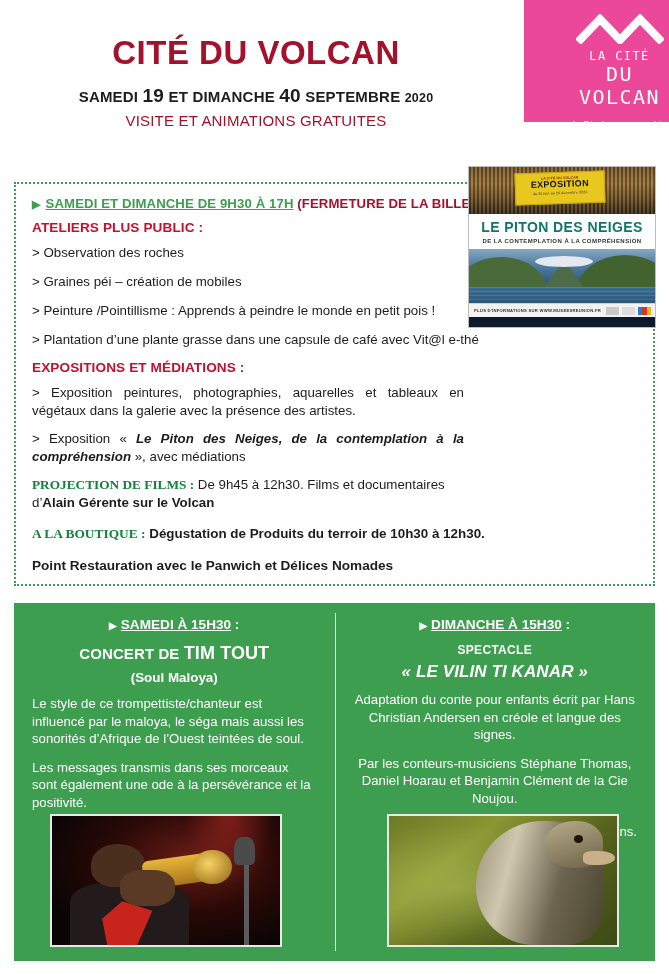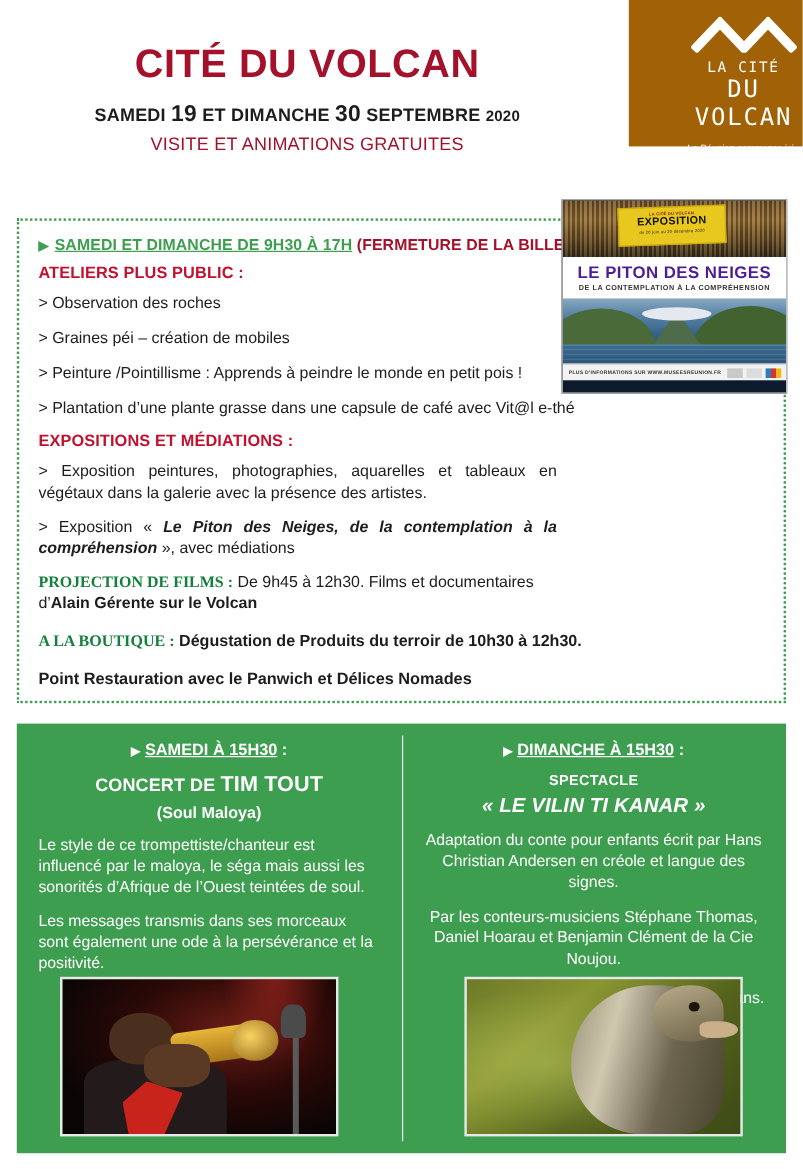--- a/index.html
+++ b/index.html
@@ -54,21 +54,21 @@
     color:#1d1d1d;
     font-size:14px;
     font-weight:bold;
   }
 
   
   .logo{
     position:absolute;
     right:0; top:0;
     width:145px;height:122px;
-    background:#a16207;
+    background:#ec4899;
     color:#ffffff;
     text-align:center;
     box-sizing:border-box;
     padding-top:14px;
     padding-left:46px;
   }
   .logo-mark{display:block;margin:0 auto 6px auto;}
   .logo-l1{
     font-size:12px;letter-spacing:1.4px;line-height:1.1;
     font-family:"DejaVu Sans Mono", monospace;font-weight:normal;
@@ -147,21 +147,21 @@
     position:absolute;left:46px;top:5px;width:88px;height:30px;
     background:#E8C81E;transform:rotate(-2deg);
     border:1px solid #caa911;text-align:center;overflow:hidden;
   }
   .pb-1{font-size:3.4px;color:#7a1515;font-weight:bold;margin-top:3px;letter-spacing:.2px;}
   .pb-2{font-size:9px;color:#111;font-weight:bold;letter-spacing:.3px;line-height:1;}
   .pb-3{font-size:3.4px;color:#222;margin-top:2px;letter-spacing:.2px;}
   .poster-white{
     background:#ffffff;padding:6px 2px 5px 2px;text-align:center;
   }
-  .pw-1{font-size:14px;font-weight:bold;color:#4c1d95;letter-spacing:.4px;line-height:1;}
+  .pw-1{font-size:14px;font-weight:bold;color:#0f766e;letter-spacing:.4px;line-height:1;}
   .pw-2{font-size:6px;font-weight:bold;color:#333;letter-spacing:.45px;margin-top:4px;}
   .poster-bottom{
     position:relative;height:68px;
     background:linear-gradient(180deg,#86a8c2 0%,#5d86a8 18%,#2f5f86 46%,#2b5f86 72%,#244f72 100%);
     overflow:hidden;
   }
   .hill-l{
     position:absolute;left:-14px;top:8px;width:92px;height:34px;
     background:#4a6b39;border-radius:50% 50% 0 0 / 100% 100% 0 0;
   }
@@ -330,21 +330,21 @@
 
 <div class="header">
 
   <div class="header-text">
     <div class="main-title">CITÉ DU VOLCAN</div>
 
     <div class="date-line">
       <span>SAMEDI</span>
       <span class="big">19</span>
       <span>ET DIMANCHE</span>
-      <span class="big">30</span>
+      <span class="big">40</span>
       <span>SEPTEMBRE</span>
       <span class="small">2020</span>
     </div>
 
     <div class="subtitle-red">VISITE ET ANIMATIONS GRATUITES</div>
   </div>
 
   <div class="logo">
     <svg class="logo-mark" width="88" height="30" viewBox="0 0 88 30">
       <path d="M2 28 L24 5 L44 26 L64 5 L86 28" fill="none" stroke="#ffffff" stroke-width="8" stroke-linejoin="miter" stroke-linecap="butt"></path>

